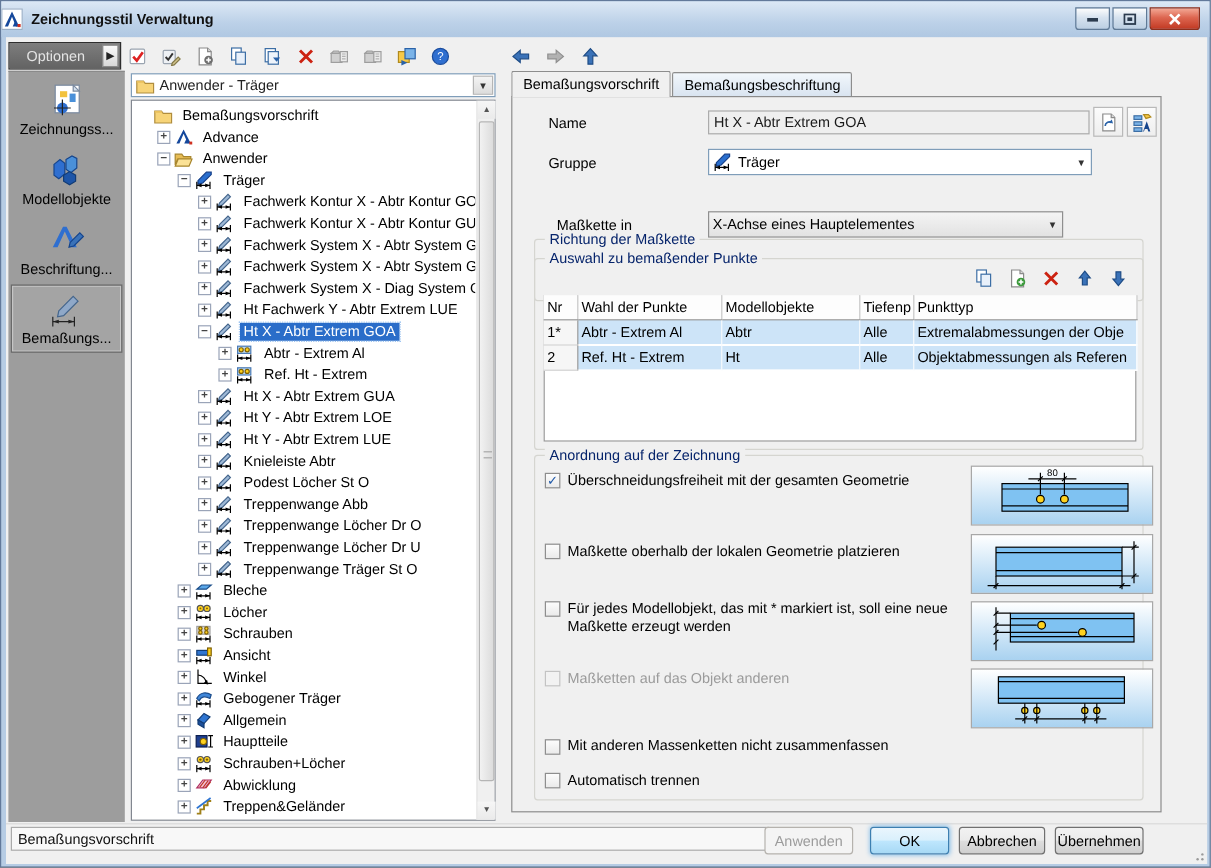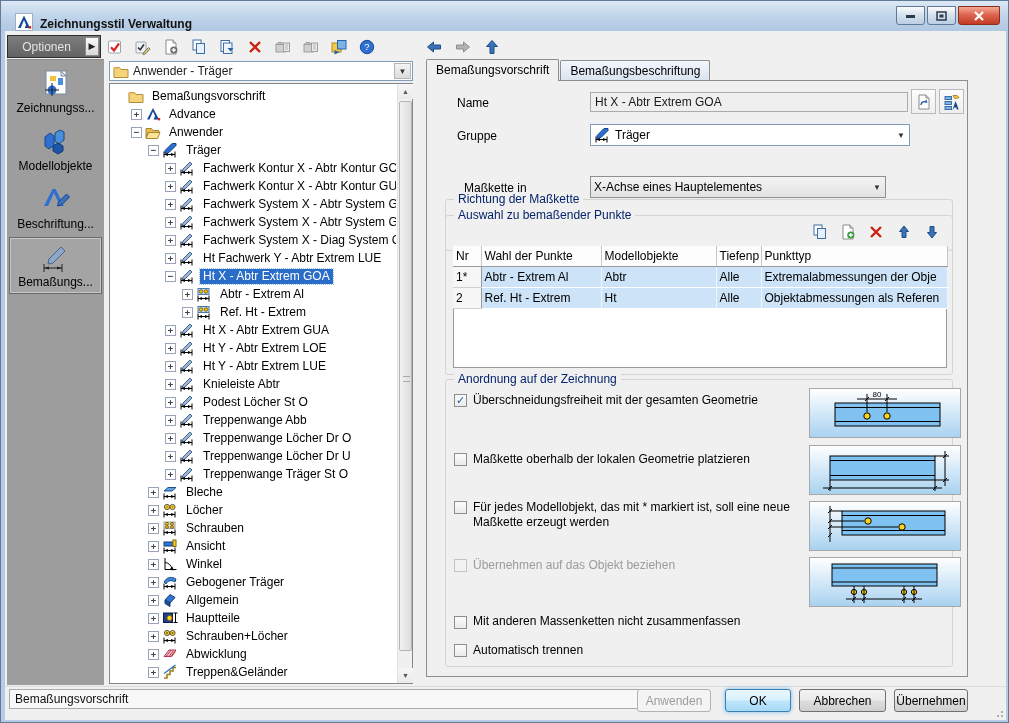--- a/index.html
+++ b/index.html
@@ -1,20 +1,20 @@
 <!DOCTYPE html>
 <html><head>
 <meta charset="utf-8">
 <style>
   *{box-sizing:border-box;margin:0;padding:0;}
   html,body{background:#555;}
   body{font-family:"Liberation Sans",sans-serif;font-size:12px;color:#000;}
   .window{position:relative;width:1009px;height:723px;background:#b6cce4;border:1px solid #62799a;overflow:hidden;}
   
-  .titlebar{position:absolute;left:0;top:0;right:0;height:30px;background:linear-gradient(#dce8f5,#bcd1e8 60%,#b0c8e2);display:flex;align-items:flex-end;padding-left:14px;}
+  .titlebar{position:absolute;left:0;top:0;right:0;height:30px;background:linear-gradient(#dce8f5,#bcd1e8 60%,#b0c8e2);display:flex;align-items:center;padding-left:0;}
   .title-logo{width:18px;height:18px;margin-right:7px;background:#fff;border:1px solid #9ab0c8;display:inline-flex;align-items:center;justify-content:center;}
   .title-text{font-size:12px;font-weight:bold;color:#111;}
   .winbtns{position:absolute;right:8px;top:5px;display:flex;}
   .wbtn{width:29px;height:19px;border:1px solid #607a96;border-radius:0 0 3px 3px;background:linear-gradient(#fdfdfd,#d6e2ef 45%,#bccfe2);display:flex;align-items:center;justify-content:center;margin-left:2px;}
   .wbtn.close{width:42px;background:linear-gradient(#f3a996,#dd6650 45%,#c23a24);border-color:#8c2e1c;}
   
   .content{position:absolute;left:4px;top:30px;width:1001px;height:689px;background:#f0f0f0;}
   
   .opt-btn{position:absolute;left:2px;top:4px;width:94px;height:23px;background:linear-gradient(#7d7d7d,#636363);border:1px solid #2e2e2e;color:#e4e4e4;display:flex;align-items:center;}
   .opt-btn .lbl{flex:1;text-align:center;font-size:12px;}
@@ -816,21 +816,21 @@
             <label class="cbrow">
               <span class="cbox"></span>
               <span class="cbtxt">Maßkette oberhalb der lokalen Geometrie platzieren</span>
             </label>
             <label class="cbrow">
               <span class="cbox"></span>
               <span class="cbtxt">Für jedes Modellobjekt, das mit * markiert ist, soll eine neue Maßkette erzeugt werden</span>
             </label>
             <label class="cbrow disabled">
               <span class="cbox"></span>
-              <span class="cbtxt">Übernehmen auf das Objekt beziehen</span>
+              <span class="cbtxt">Maßketten auf das Objekt anderen</span>
             </label>
             <label class="cbrow">
               <span class="cbox"></span>
               <span class="cbtxt">Mit anderen Massenketten nicht zusammenfassen</span>
             </label>
             <label class="cbrow">
               <span class="cbox"></span>
               <span class="cbtxt">Automatisch trennen</span>
             </label>
           </div>
@@ -896,21 +896,21 @@
           </svg>
         </div>
       </div>
     </div>
 
     <div class="statusline"></div>
     <div class="statusbox">Bemaßungsvorschrift</div>
     <div class="btnrow">
         <button class="pbtn disabled" style="width: 74px; margin-left: 0px;">Anwenden</button>
         <button class="pbtn default" style="width: 66px; margin-left: 14px;">OK</button>
-        <button class="pbtn" style="width: 87px; margin-left: 8px;">Abbrechen</button>
+        <button class="pbtn" style="width: 72px; margin-left: 8px;">Abbrechen</button>
         <button class="pbtn" style="width: 74px; margin-left: 8px;">Übernehmen</button>
       </div>
     <svg class="grip-dots" width="10" height="10">
       <circle cx="8" cy="8" r="1" fill="#9a9a9a"></circle>
         <circle cx="8" cy="4" r="1" fill="#9a9a9a"></circle>
         <circle cx="4" cy="8" r="1" fill="#9a9a9a"></circle>
     </svg>
   </div>
 </div>
 

